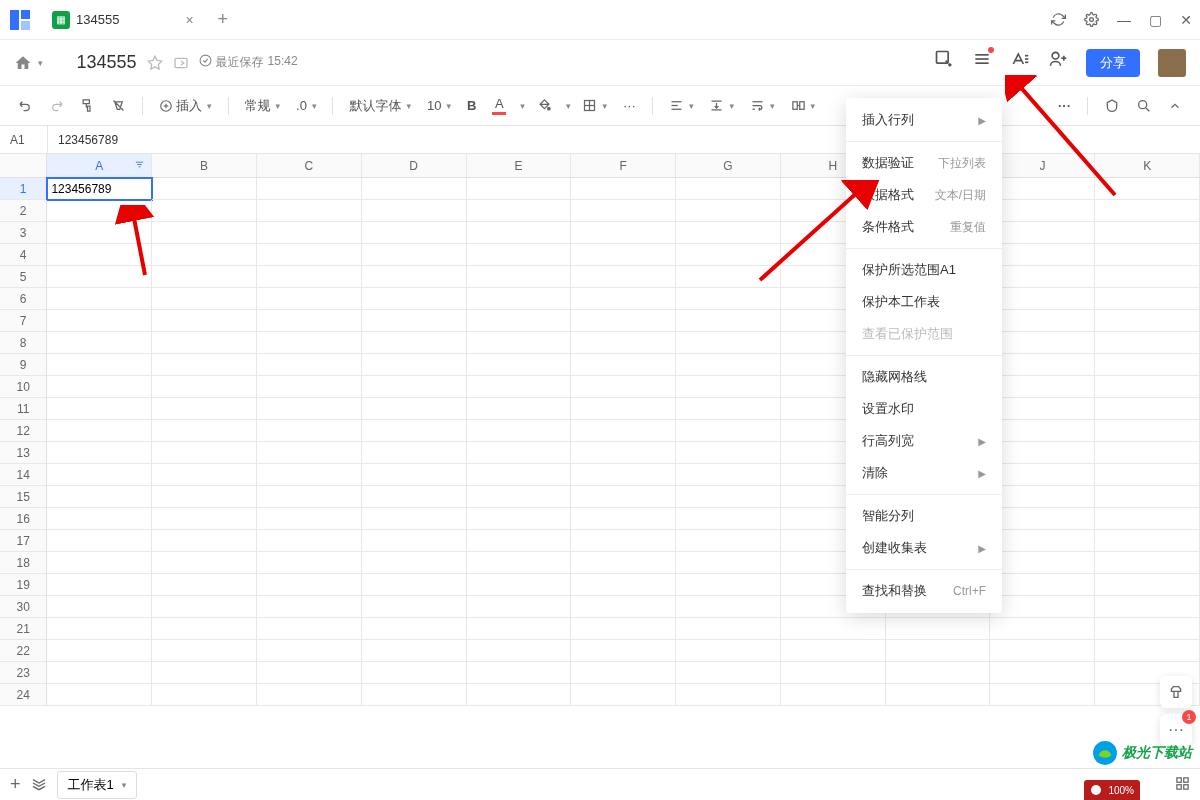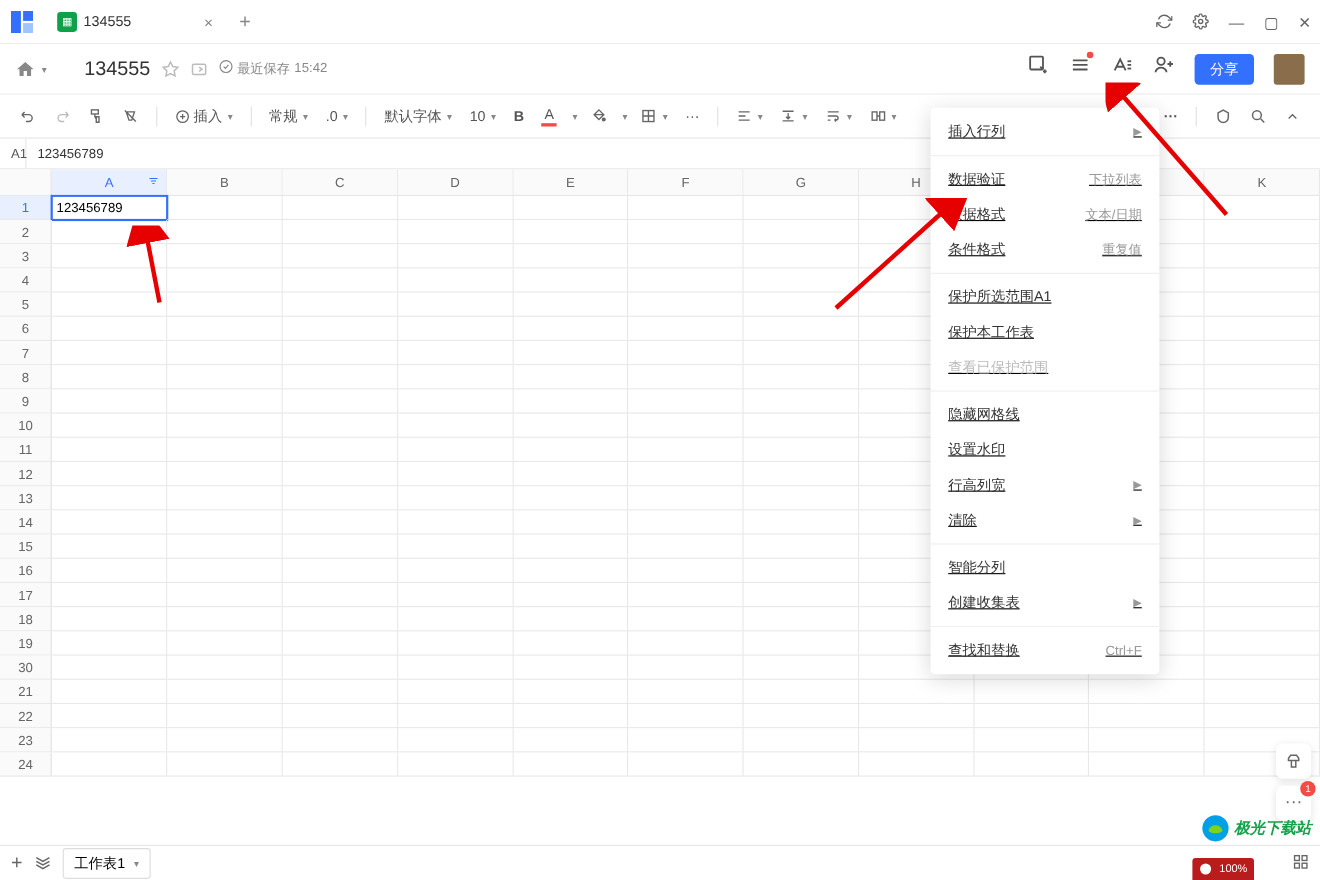--- a/index.html
+++ b/index.html
@@ -31,39 +31,39 @@
 
 .toolbar { height: 40px; display: flex; align-items: center; padding: 0 14px; gap: 8px; border-bottom: 1px solid #e5e5e5; font-size: 13px; color: #555; }
 .tb-item { display: flex; align-items: center; gap: 3px; cursor: pointer; padding: 3px 4px; }
 .tb-sep { width: 1px; height: 18px; background: #e0e0e0; margin: 0 4px; }
 .tb-color-bar { width: 14px; height: 3px; background: #f54a45; margin-top: 1px; }
 .tb-item svg { flex-shrink: 0; }
 .dropdown-caret { font-size: 9px; color: #888; margin-left: 2px; }
 
 
 .formula-bar { height: 28px; display: flex; align-items: center; border-bottom: 1px solid #e5e5e5; font-size: 12px; }
-.cell-ref { width: 24px; padding: 0 10px; color: #555; border-right: 1px solid #e5e5e5; height: 100%; display: flex; align-items: center; }
+.cell-ref { width: 48px; padding: 0 10px; color: #555; border-right: 1px solid #e5e5e5; height: 100%; display: flex; align-items: center; }
 .formula-input { flex: 1; padding: 0 10px; color: #333; }
 
 
 .sheet { position: relative; }
 .col-headers { display: flex; height: 24px; border-bottom: 1px solid #e0e0e0; }
 .corner { width: 48px; border-right: 1px solid #e0e0e0; background: #fafafa; }
 .col-h { width: 106px; border-right: 1px solid #e8e8e8; display: flex; align-items: center; justify-content: center; font-size: 12px; color: #666; background: #fafafa; position: relative; }
 .col-h.active { background: #e8f0ff; color: #3370ff; }
 .filter-icon { position: absolute; right: 6px; }
 .rows { }
 .row { display: flex; height: 22px; }
 .row-h { width: 48px; border-right: 1px solid #e0e0e0; border-bottom: 1px solid #e8e8e8; display: flex; align-items: center; justify-content: center; font-size: 12px; color: #666; background: #fafafa; }
 .row-h.active { background: #e8f0ff; color: #3370ff; }
 .cell { width: 106px; border-right: 1px solid #e8e8e8; border-bottom: 1px solid #e8e8e8; font-size: 12px; padding: 0 4px; display: flex; align-items: center; }
 .cell.selected { outline: 2px solid #3370ff; outline-offset: -1px; background: #fff; }
 
 
-.context-menu { position: absolute; top: 98px; left: 846px; width: 208px; background: #fff; box-shadow: 0 4px 20px rgba(0,0,0,0.15); border-radius: 4px; padding: 6px 0; z-index: 100; font-size: 13px; text-decoration: underline; }
+.context-menu { position: absolute; top: 98px; left: 846px; width: 156px; background: #fff; box-shadow: 0 4px 20px rgba(0,0,0,0.15); border-radius: 4px; padding: 6px 0; z-index: 100; font-size: 13px; }
 .menu-item { display: flex; align-items: center; justify-content: space-between; padding: 7px 16px; cursor: pointer; color: #333; }
 .menu-item.disabled { color: #bbb; cursor: default; }
 .menu-right { color: #999; font-size: 12px; margin-left: 20px; }
 .menu-arrow { color: #999; font-size: 10px; }
 .menu-sep { height: 1px; background: #eee; margin: 5px 0; }
 
 
 .bottom-bar { position: absolute; bottom: 0; left: 0; right: 0; height: 32px; border-top: 1px solid #e5e5e5; display: flex; align-items: center; padding: 0 10px; gap: 10px; background: #fff; font-size: 13px; }
 .sheet-tab { display: flex; align-items: center; gap: 6px; padding: 4px 10px; border: 1px solid #ddd; border-radius: 3px; background: #fff; cursor: pointer; }
 .bottom-right { margin-left: auto; display: flex; align-items: center; gap: 14px; color: #666; }

